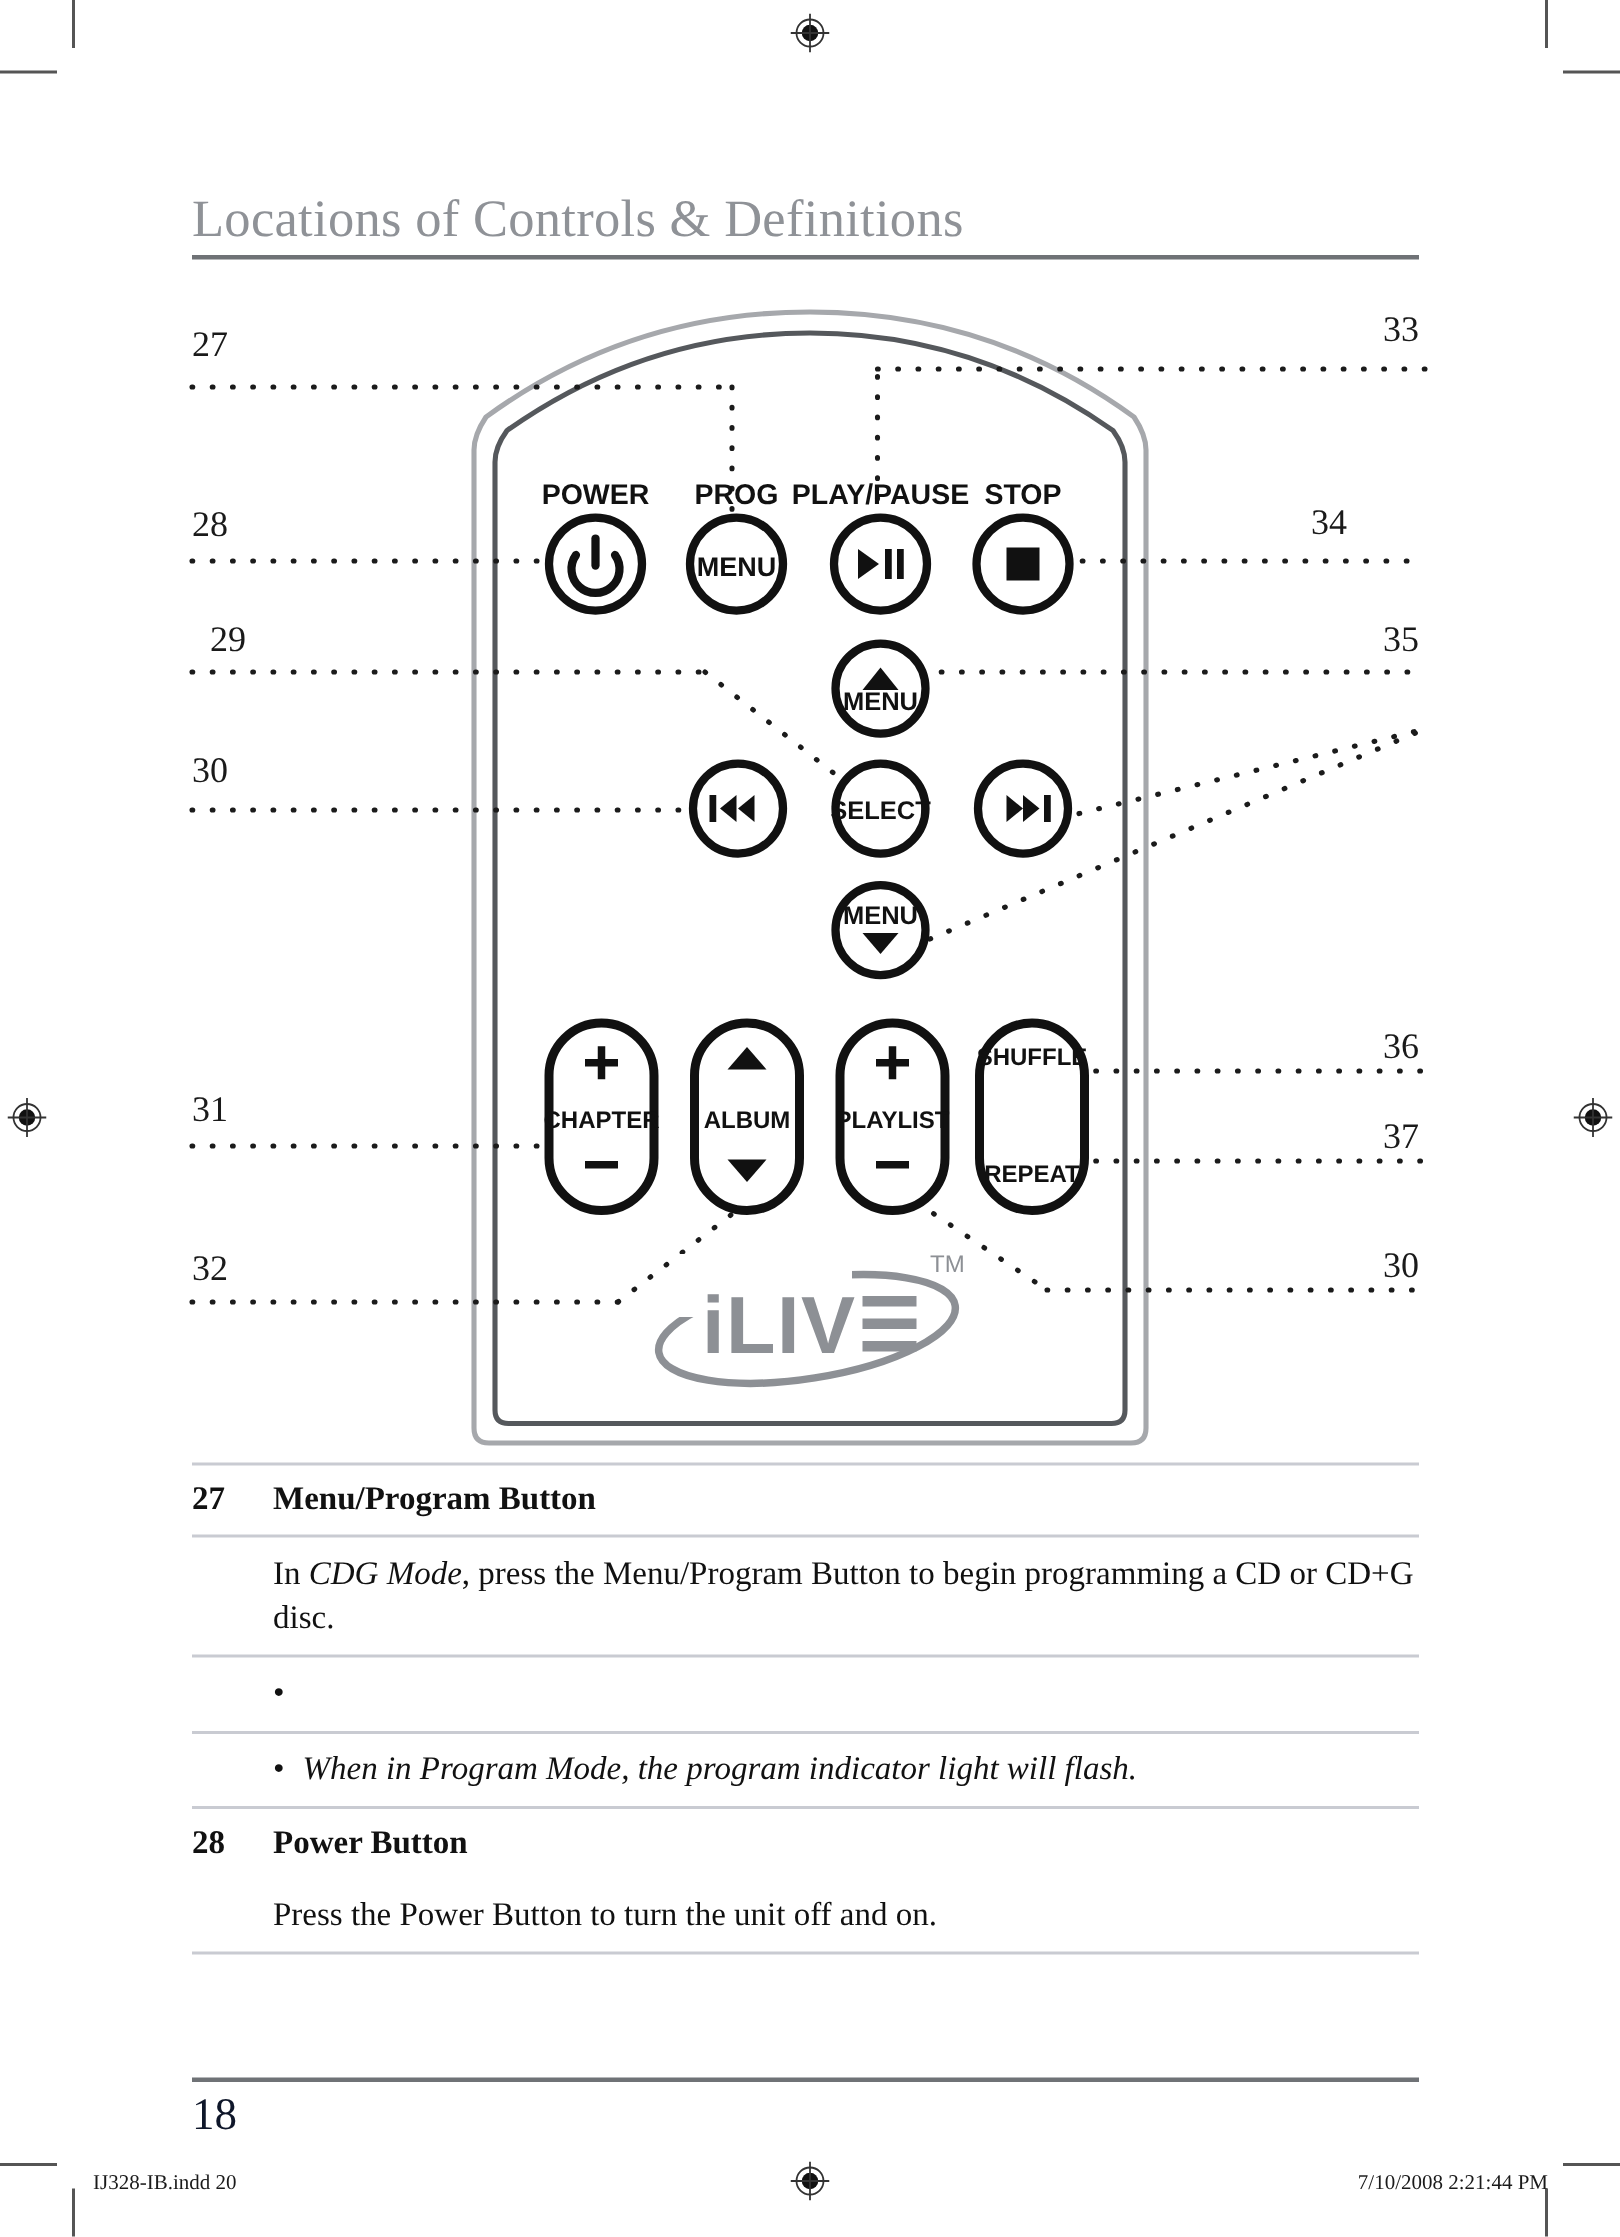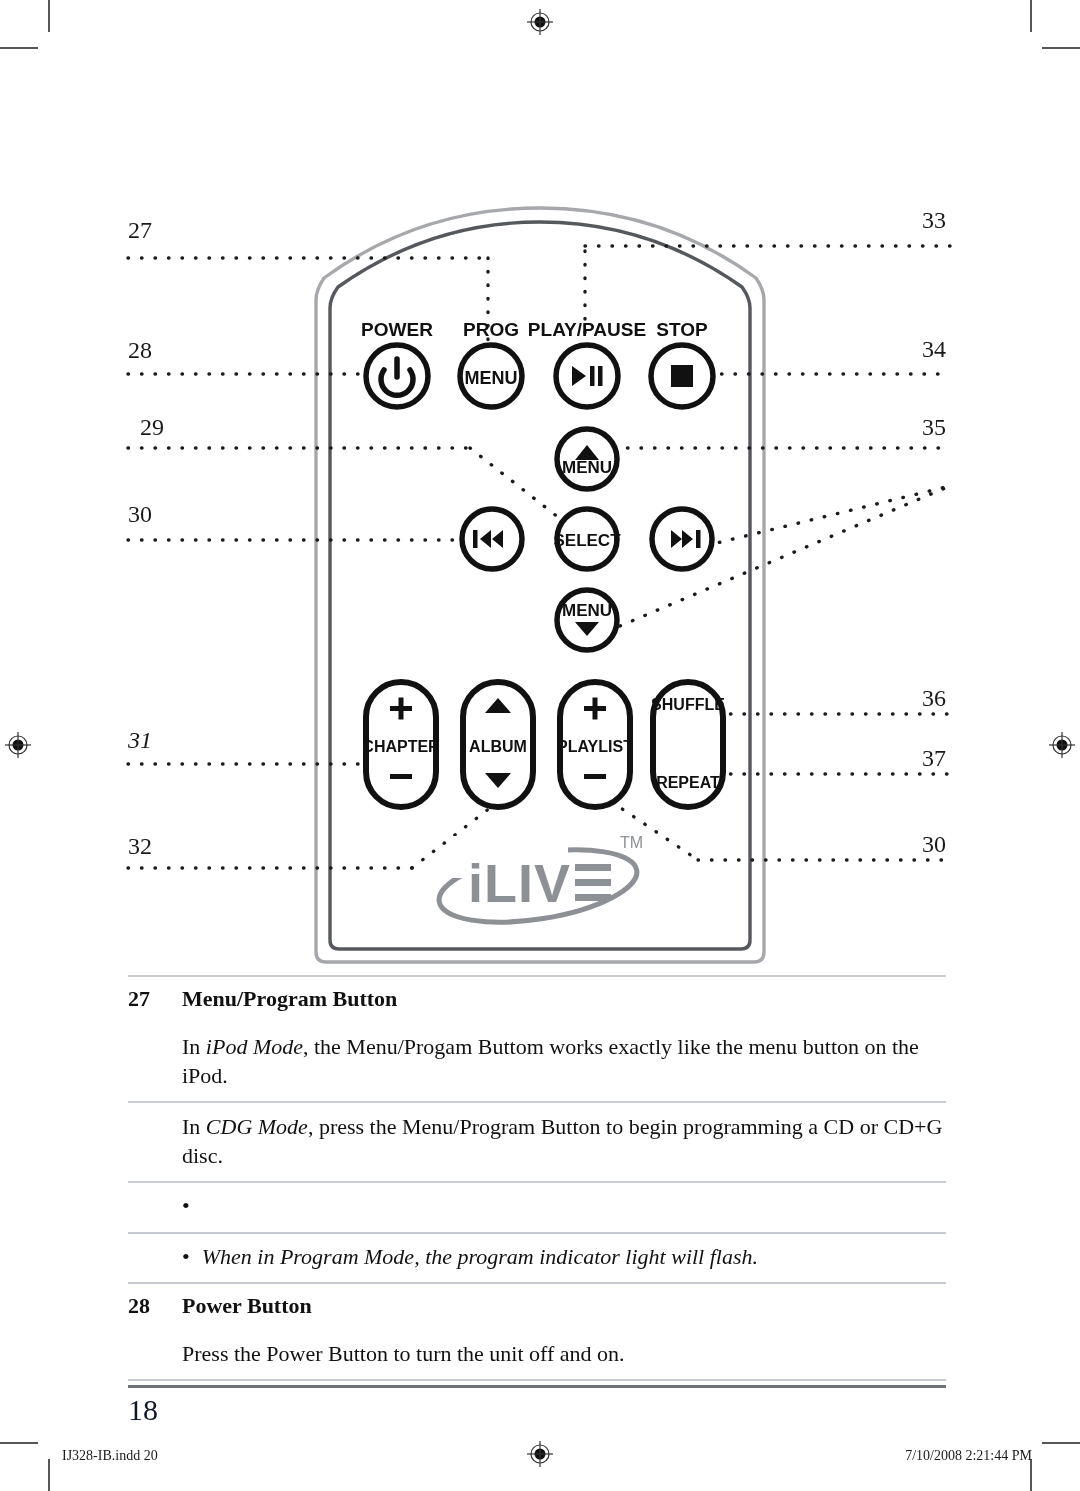--- a/index.html
+++ b/index.html
@@ -99,20 +99,24 @@
   </div>
   <div class="regmark" style="left:527px;top:1441px;">
     <svg width="26" height="26" viewBox="0 0 26 26">
       <circle cx="13" cy="13" r="9" fill="none" stroke="#333" stroke-width="1.2"></circle>
       <circle cx="13" cy="13" r="5.5" fill="#111"></circle>
       <line x1="13" y1="0" x2="13" y2="26" stroke="#333" stroke-width="1.2"></line>
       <line x1="0" y1="13" x2="26" y2="13" stroke="#333" stroke-width="1.2"></line>
     </svg>
   </div>
 
+  <div class="header">
+    <div class="page-title">Locations of Controls &amp; Definitions</div>
+    <div class="title-rule"></div>
+  </div>
 
   <div class="diagram">
     <svg width="840" height="770" viewBox="0 0 840 770" xmlns="http://www.w3.org/2000/svg">
       <defs>
         <style>
           .btnstroke{fill:#ffffff;stroke:#111;stroke-width:5.5;}
           .pillstroke{fill:#ffffff;stroke:#111;stroke-width:6;}
           .blab{font-family:"Liberation Sans",sans-serif;font-weight:bold;fill:#111;}
           .glyph{fill:#111;}
           .lead{stroke:#1b1b1b;stroke-width:3.4;stroke-linecap:round;
@@ -242,43 +246,40 @@
           <rect x="455" y="698" width="36" height="7"></rect>
         </g>
         <text x="500" y="652" font-family="Liberation Sans, sans-serif" font-size="16" fill="#8d9095">TM</text>
       </g>
     </svg>
 
     <div class="callout" style="left:8px;top:22px;">27</div>
     <div class="callout" style="left:8px;top:142px;">28</div>
     <div class="callout" style="left:20px;top:219px;">29</div>
     <div class="callout" style="left:8px;top:306px;">30</div>
-    <div class="callout" style="left:8px;top:532px;font-style:italic;">31</div>
+    <div class="callout" style="left:8px;top:532px;">31</div>
     <div class="callout" style="left:8px;top:638px;">32</div>
 
     <div class="callout" style="left:802px;top:12px;">33</div>
-    <div class="callout" style="left:802px;top:141px;text-align:right;">34</div>
+    <div class="callout" style="left:754px;top:141px;text-align:right;">34</div>
     <div class="callout" style="left:802px;top:219px;">35</div>
     <div class="callout" style="left:802px;top:490px;">36</div>
     <div class="callout" style="left:802px;top:550px;">37</div>
     <div class="callout" style="left:802px;top:636px;">30</div>
   </div>
 
   <div class="content">
     <div class="rule"></div>
     <div id="content-body">
         <div class="blk">
           <div class="heading">
             <span class="num">27</span>
             <span>Menu/Program Button</span>
           </div>
         </div>
-        <div class="blk">
-          <div class="para"><span>In </span><i>iPod Mode</i><span>, the Menu/Progam Buttom works exactly like the menu button on the iPod.</span></div>
-        </div>
         <div class="rule"></div>
         <div class="blk">
           <div class="para"><span>In </span><i>CDG Mode</i><span>, press the Menu/Program Button to begin programming a CD or CD+G disc.</span></div>
         </div>
         <div class="rule"></div>
         <div class="blk">
           <div class="bulletline">
             <span class="dot">•</span>
           </div>
         </div>

